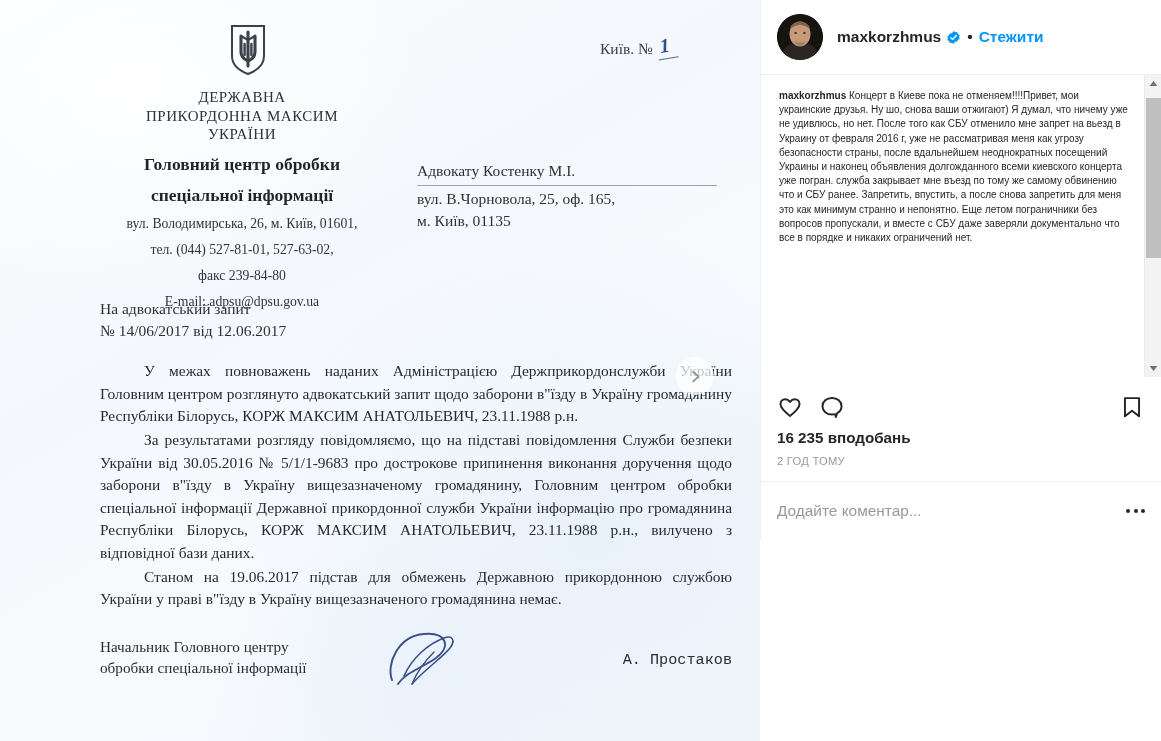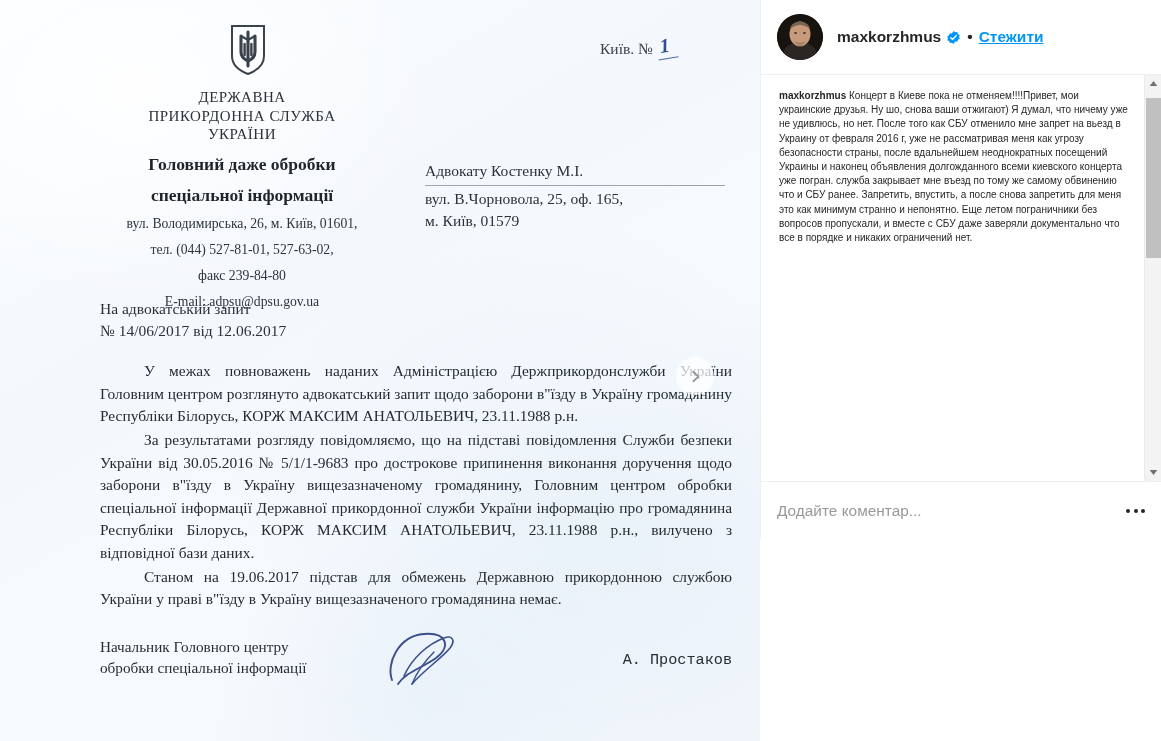--- a/index.html
+++ b/index.html
@@ -69,21 +69,21 @@
     margin-top: 9px; font-size: 17.5px; font-weight: 700; color: #1f262b;
     line-height: 1.28;
   }
   .lh-contact {
     margin-top: 8px; font-size: 13.7px; color: #2d353b; line-height: 1.32;
   }
 
   
   .addressee {
     position: absolute; left: 417px; top: 160px; width: 300px;
-    font-size: 15.5px; line-height: 1.42; color: #2a3238; margin-left: 8px;
+    font-size: 15.5px; line-height: 1.42; color: #2a3238;
   }
   .addressee .who {
     display: block; border-bottom: 1.1px solid #9aa5ae;
     padding-bottom: 3px; margin-bottom: 2px;
   }
 
   
   .reference {
     position: absolute; left: 100px; top: 298px;
     font-size: 15.5px; line-height: 1.45; color: #2a3238;
@@ -141,21 +141,21 @@
   }
   .avatar svg { display: block; }
   .hdr-names {
     margin-left: 14px;
     display: flex; align-items: center; gap: 5px;
     font-size: 15.5px;
   }
   .uname { font-weight: 700; color: #262626; }
   .verified { width: 15px; height: 15px; flex: none; }
   .dot-sep { color: #262626; font-weight: 700; padding: 0 1px; }
-  .follow { color: #0095f6; font-weight: 700; cursor: pointer; text-decoration: underline; }
+  .follow { color: #0095f6; font-weight: 700; cursor: pointer; }
 
   
   .caption-area {
     position: relative;
     flex: 1 1 auto;
     display: flex;
     min-height: 0;
   }
   .caption-scroll {
     flex: 1 1 auto;
@@ -258,34 +258,34 @@
         <svg viewBox="0 0 40 52" width="40" height="52">
           <path d="M4 2 H36 V32 Q36 44 20 50 Q4 44 4 32 Z" fill="none" stroke="#3b434a" stroke-width="2"></path>
           <path d="M20 8 L20 42 M13 12 L13 28 Q13 34 20 37 M27 12 L27 28 Q27 34 20 37" fill="none" stroke="#39424a" stroke-width="3.1" stroke-linecap="round"></path>
           <path d="M16.6 20 L16.6 31 M23.4 20 L23.4 31" stroke="#39424a" stroke-width="2.4" stroke-linecap="round"></path>
           <path d="M13 12 L20 16 L27 12" fill="none" stroke="#39424a" stroke-width="2.2"></path>
         </svg>
       </div>
 
       <div class="letterhead">
         <div class="lh-org">ДЕРЖАВНА</div>
-        <div class="lh-org">ПРИКОРДОННА СЛУЖБА</div>
+        <div class="lh-org">ПРИКОРДОННА МАКСИМ</div>
         <div class="lh-org">УКРАЇНИ</div>
-        <div class="lh-center">Головний даже обробки</div>
+        <div class="lh-center">Головний центр обробки</div>
         <div class="lh-center">спеціальної інформації</div>
         <div class="lh-contact">вул. Володимирська, 26, м. Київ, 01601,</div>
         <div class="lh-contact">тел. (044) 527-81-01, 527-63-02,</div>
         <div class="lh-contact">факс 239-84-80</div>
         <div class="lh-contact">E-mail: adpsu@dpsu.gov.ua</div>
       </div>
 
       <div class="addressee">
         <span class="who">Адвокату Костенку М.І.</span>
         <div>вул. В.Чорновола, 25, оф. 165,</div>
-        <div>м. Київ, 01579</div>
+        <div>м. Київ, 01135</div>
       </div>
 
       <div class="reference">
         <div>На адвокатський запит</div>
         <div>№ 14/06/2017 від 12.06.2017</div>
       </div>
 
       <div class="body-text">
         <p>У межах повноважень наданих Адміністрацією Держприкордонслужби України Головним центром розглянуто адвокатський запит щодо заборони в"їзду в Україну громадянину Республіки Білорусь, КОРЖ МАКСИМ АНАТОЛЬЕВИЧ, 23.11.1988 р.н.</p>
         <p>За результатами розгляду повідомляємо, що на підставі повідомлення Служби безпеки України від 30.05.2016 № 5/1/1-9683 про дострокове припинення виконання доручення щодо заборони в"їзду в Україну вищезазначеному громадянину, Головним центром обробки спеціальної інформації Державної прикордонної служби України інформацію про громадянина Республіки Білорусь, КОРЖ МАКСИМ АНАТОЛЬЕВИЧ, 23.11.1988 р.н., вилучено з відповідної бази даних.</p>
@@ -361,20 +361,45 @@
           <div class="sb-thumb"></div>
         </div>
         <div class="sb-arrow">
           <svg width="9" height="7" viewBox="0 0 9 7">
             <path d="M4.5 6 L.7 1 L8.3 1 Z" fill="#707070"></path>
           </svg>
         </div>
       </div>
     </div>
 
+    <div class="actions-bar">
+      <div class="action-row">
+        <div class="action-left">
+          <span class="icon-btn">
+            <svg width="26" height="26" viewBox="0 0 24 24">
+              <path d="M12 20.3 C7 16.4 3.2 13.2 3.2 9.3 C3.2 6.6 5.2 4.8 7.6 4.8 C9.3 4.8 10.9 5.8 12 7.3 C13.1 5.8 14.7 4.8 16.4 4.8 C18.8 4.8 20.8 6.6 20.8 9.3 C20.8 13.2 17 16.4 12 20.3 Z" fill="none" stroke="#262626" stroke-width="1.8" stroke-linejoin="round"></path>
+            </svg>
+          </span>
+          <span class="icon-btn">
+            <svg width="26" height="26" viewBox="0 0 24 24">
+              <path d="M12 3.6 C7 3.6 3.2 7 3.2 11.3 C3.2 15.6 7 19 12 19 C13 19 14 18.9 14.9 18.6 L15.6 21.2 L16.8 17.6 C19.3 16.2 20.8 13.9 20.8 11.3 C20.8 7 17 3.6 12 3.6 Z" fill="none" stroke="#262626" stroke-width="1.8" stroke-linejoin="round"></path>
+            </svg>
+          </span>
+        </div>
+        <div class="action-right">
+          <span class="icon-btn">
+            <svg width="26" height="26" viewBox="0 0 24 24">
+              <path d="M5.5 3.8 H18.5 V20.6 L12 15.4 L5.5 20.6 Z" fill="none" stroke="#262626" stroke-width="1.8" stroke-linejoin="round"></path>
+            </svg>
+          </span>
+        </div>
+      </div>
+      <div class="likes">16 235 вподобань</div>
+      <div class="timestamp">2 ГОД ТОМУ</div>
+    </div>
 
     <div class="comment-box">
       <input class="comment-input" type="text" placeholder="Додайте коментар..." style="">
       <span class="more-dots">
         <i></i>
         <i></i>
         <i></i>
       </span>
     </div>
 

